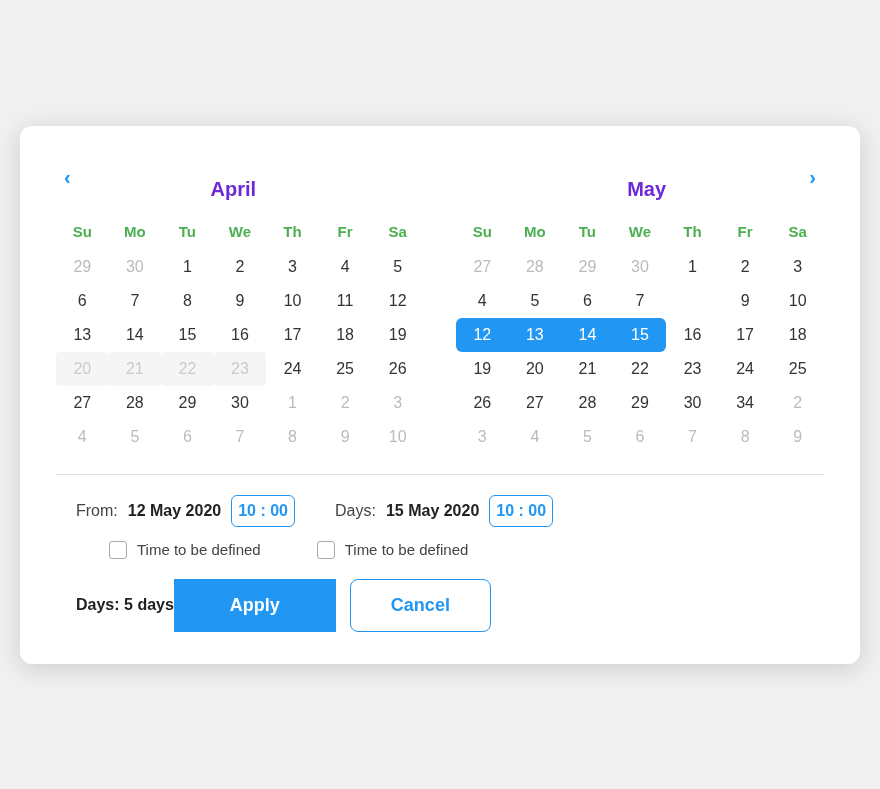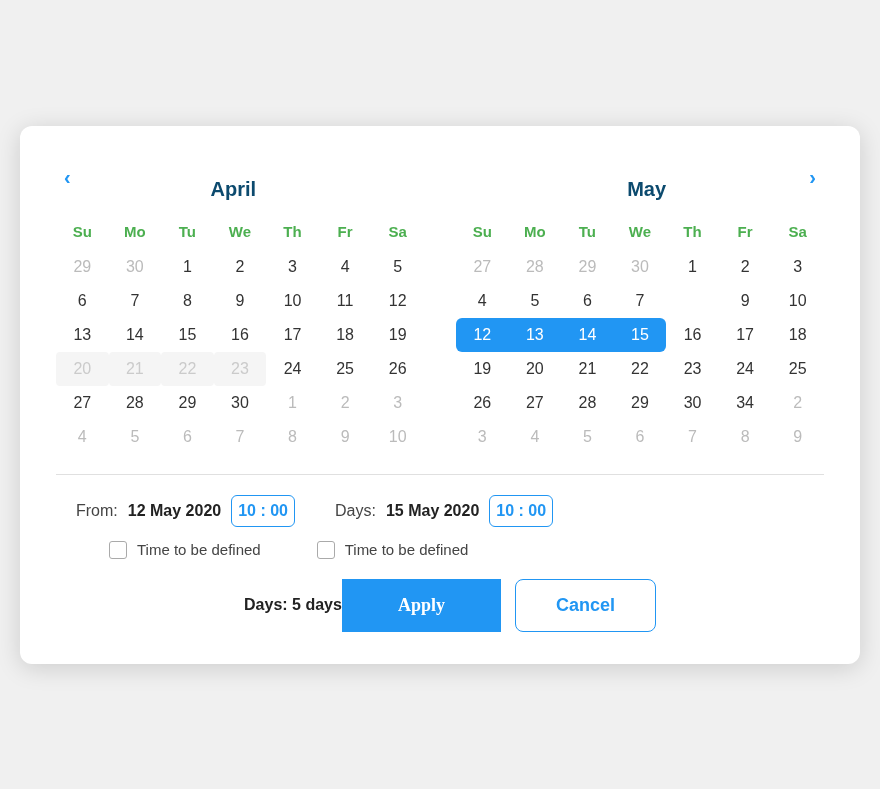--- a/index.html
+++ b/index.html
@@ -27,21 +27,21 @@
     }
     .cal-header {
       display: flex;
       align-items: center;
       justify-content: space-between;
       margin-bottom: 18px;
     }
     .cal-header-title {
       font-size: 20px;
       font-weight: 700;
-      color: #0c4a6e;
+      color: #6d28d9;
       margin-top: 24px;
     }
     .nav-btn {
       background: none;
       border: none;
       cursor: pointer;
       font-size: 20px;
       color: #2196F3;
       padding: 2px 8px;
       font-weight: bold;
@@ -156,21 +156,21 @@
       cursor: pointer;
       flex-shrink: 0;
     }
     .checkbox-label {
       font-size: 15px;
       color: #444;
     }
     .footer-row {
       display: flex;
       align-items: center;
-      justify-content: center;
+      justify-content: flex-start;
       margin-top: 6px;
     }
     .days-text {
       font-size: 16px;
       color: #444;
     }
     .days-text span {
       font-weight: 700;
       color: #222;
     }
@@ -180,21 +180,20 @@
     }
     .btn-apply {
       background: #2196F3;
       color: #fff;
       border: none;
       border-radius: 0;
       padding: 16px 56px;
       font-size: 18px;
       font-weight: 700;
       cursor: pointer;
-      font-family: Liberation Serif, serif;
     }
     .btn-cancel {
       background: #fff;
       color: #2196F3;
       border: 1.5px solid #2196F3;
       border-radius: 8px;
       padding: 4px 40px;
       font-size: 18px;
       font-weight: 700;
       cursor: pointer;

